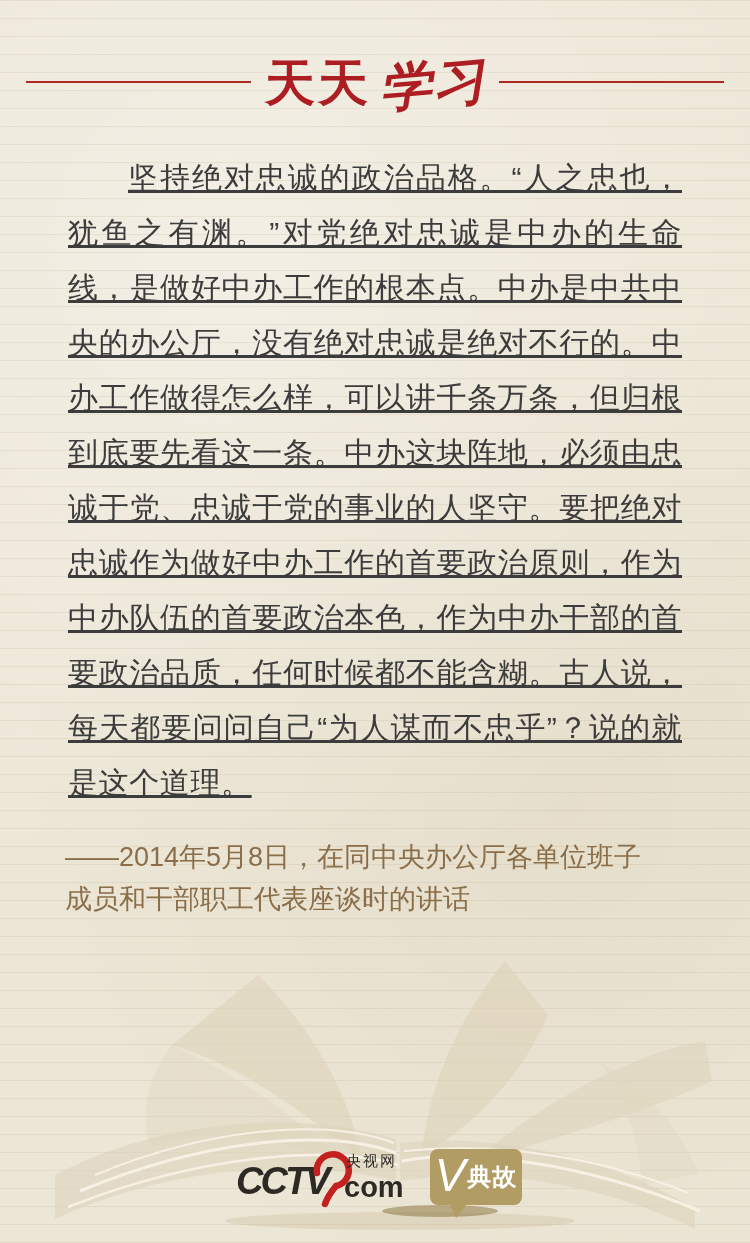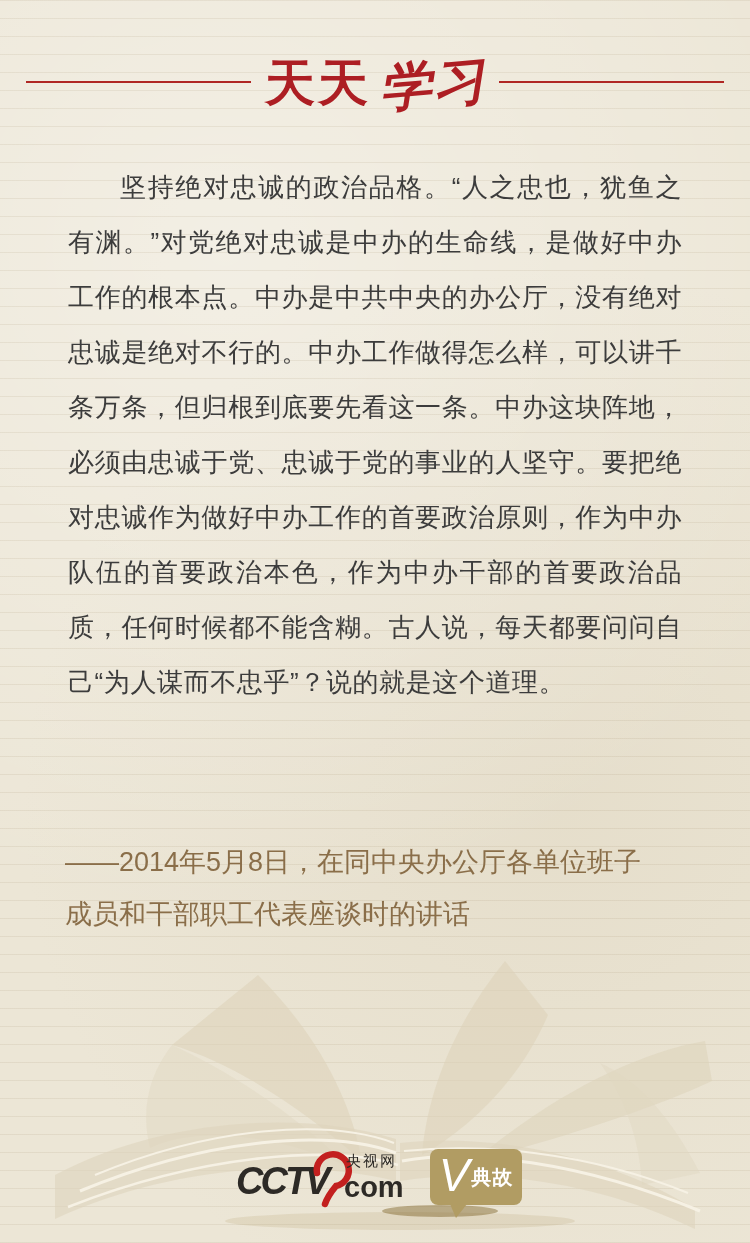--- a/index.html
+++ b/index.html
@@ -33,28 +33,28 @@
   }
   .title-script {
     font-family:"DejaVu Serif", serif;
     font-style:italic; font-weight:700; font-size:52px; line-height:1;
     margin-left:8px; transform:rotate(-5deg) translateY(2px);
     letter-spacing:1px;
   }
 
   
   .quote {
-    position:absolute; top:160px; left:68px; width:614px;
-    font-size:26px; line-height:55px; letter-spacing:0.6px;
+    position:absolute; top:150px; left:68px; width:614px;
+    font-size:30px; line-height:55px; letter-spacing:0.6px;
     color:#3c3c3c;
-    text-align:justify; text-indent:2em;
+    text-align:justify; text-indent:2em;text-decoration:underline;
   }
   .attribution {
     position:absolute; top:836px; left:65px; width:600px;
-    font-size:27px; line-height:52px;
+    font-size:27px; line-height:42px;
     color:#8a6e49;
   }
 
   
   .book-art { position:absolute; left:0; bottom:0; width:750px; height:320px; pointer-events:none; }
 
   
   .footer {
     position:absolute; left:8px; right:0; bottom:34px;
     display:flex; justify-content:center; align-items:center; gap:16px;
@@ -72,21 +72,21 @@
     width:0; height:0;
     border-top:14px solid #b19c63;
     border-left:6px solid transparent;
     border-right:11px solid transparent;
   }
   .badge-v {
     font-style:italic; font-weight:400; font-size:46px; line-height:1;
     font-family:"Liberation Sans", sans-serif;
     margin-right:2px; transform:translateY(-2px);
   }
-  .badge-label { font-size:20px; font-weight:700; letter-spacing:1px; }
+  .badge-label { font-size:24px; font-weight:700; letter-spacing:1px; }
 </style>
 </head>
 <body>
 
 <div class="page">
 
   <div class="header-row">
     <span class="rule"></span>
     <h1 class="title">
         <span class="title-serif">天天</span>

